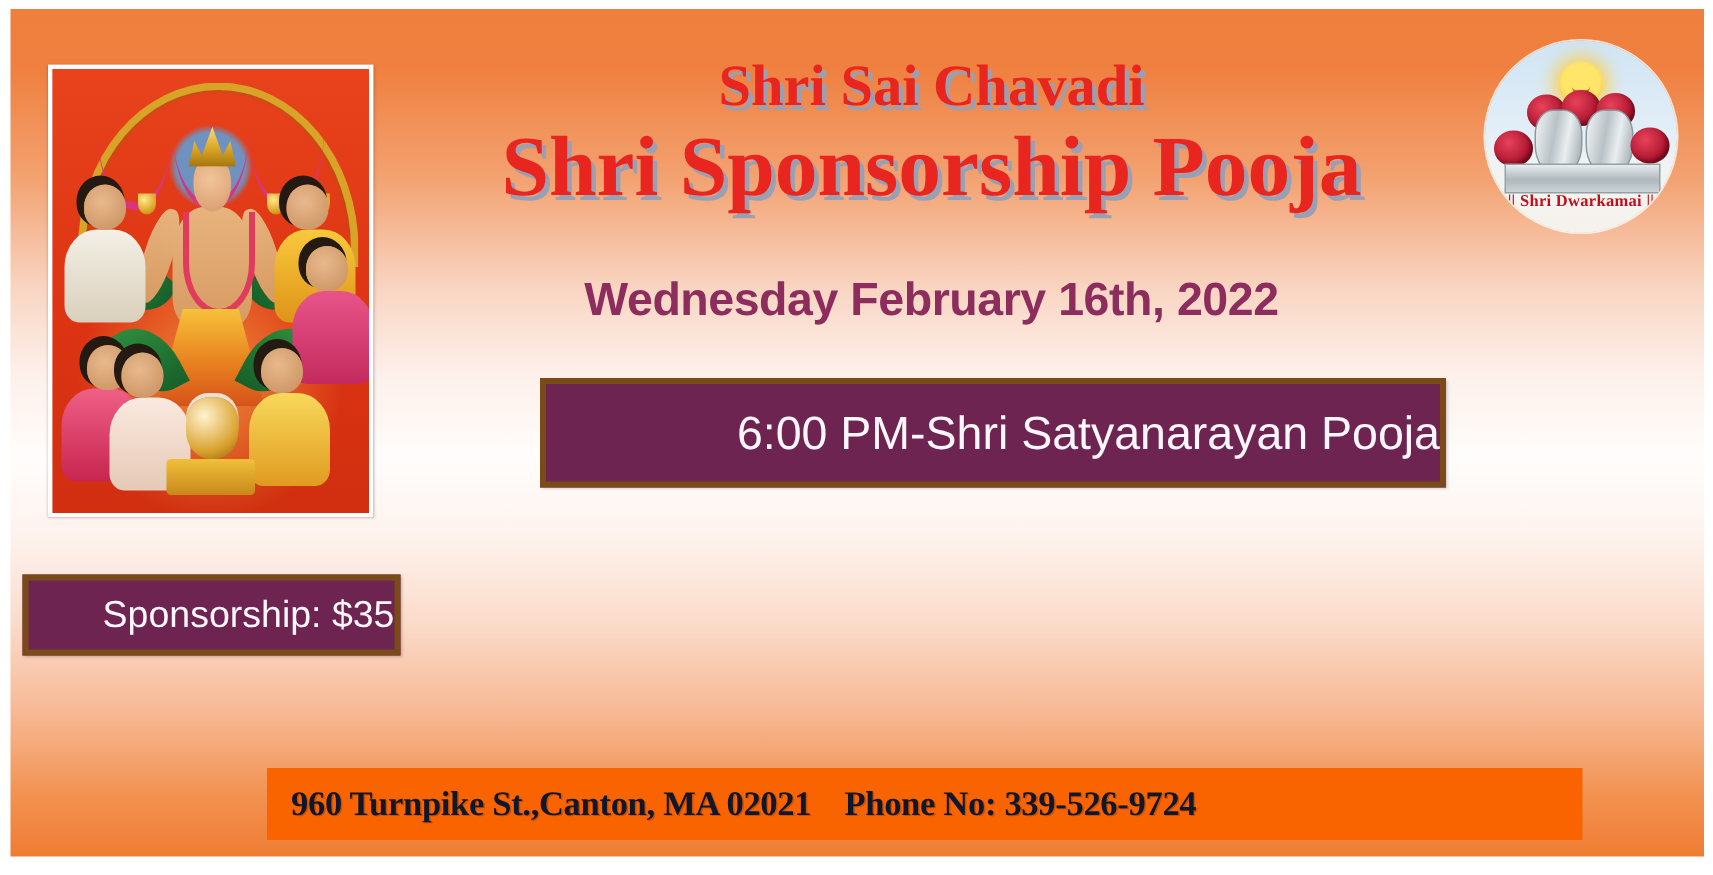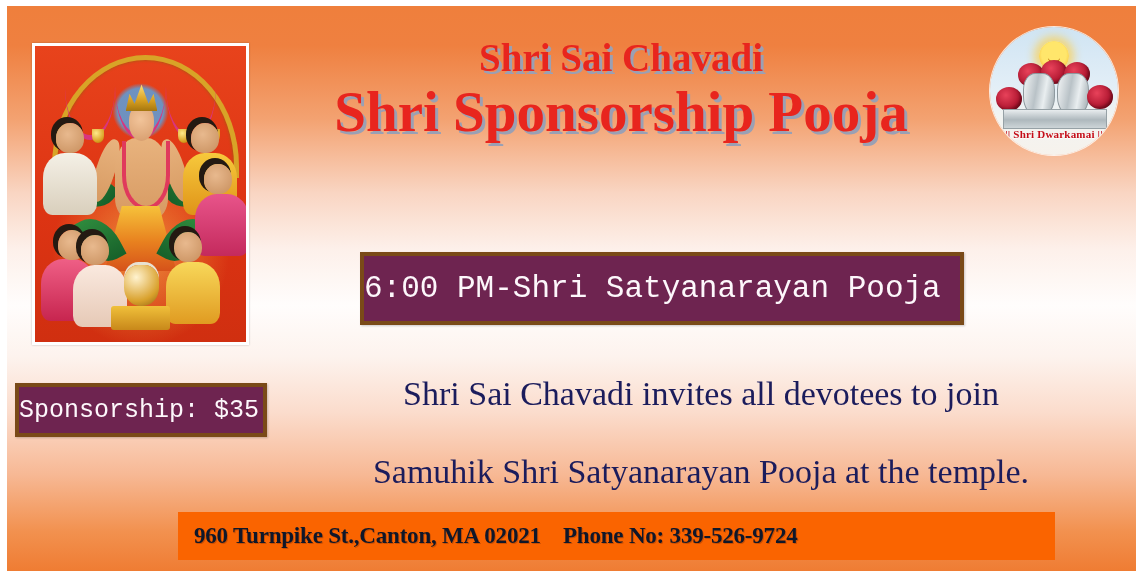--- a/index.html
+++ b/index.html
@@ -302,23 +302,23 @@
   }
 
   
   .maroon-box {
     position: absolute;
     background: #6e2450;
     border: 4px solid #7a4a18;
     box-sizing: border-box;
     display: flex;
     align-items: center;
-    justify-content: flex-start;
+    justify-content: flex-end;
     color: #fdf7fb;
-    font-family: Liberation Mono, monospace;
+    font-family: Liberation Sans, sans-serif;
     box-shadow: 1px 1px 2px rgba(0,0,0,.2);
   }
   .time-box {
     left: 360px;
     top: 252px;
     width: 604px;
     height: 73px;
     font-size: 31px;
   }
   .sponsor-box {
@@ -422,31 +422,28 @@
     <div class="rose r5"></div>
     <div class="plinth"></div>
     <div class="logo-caption">|| Shri Dwarkamai ||</div>
   </div>
 
   <div class="title-block">
     <div class="title-line1">Shri Sai Chavadi</div>
     <div class="title-line2">Shri Sponsorship Pooja</div>
   </div>
 
+  <div class="date-line">Wednesday February 16th, 2022</div>
 
   <div class="maroon-box time-box">
     <span>6:00 PM-Shri Satyanarayan Pooja</span>
   </div>
 
   <div class="maroon-box sponsor-box">
     <span>Sponsorship: $35</span>
   </div>
 
-  <div class="invite">
-    <div>Shri Sai Chavadi invites all devotees to join</div>
-    <div>Samuhik Shri Satyanarayan Pooja at the temple.</div>
-  </div>
 
   <div class="footer-bar">
     <span class="footer-text">960 Turnpike St.,Canton, MA 02021    Phone No: 339-526-9724</span>
   </div>
 
 </div>
 
 </body></html>

